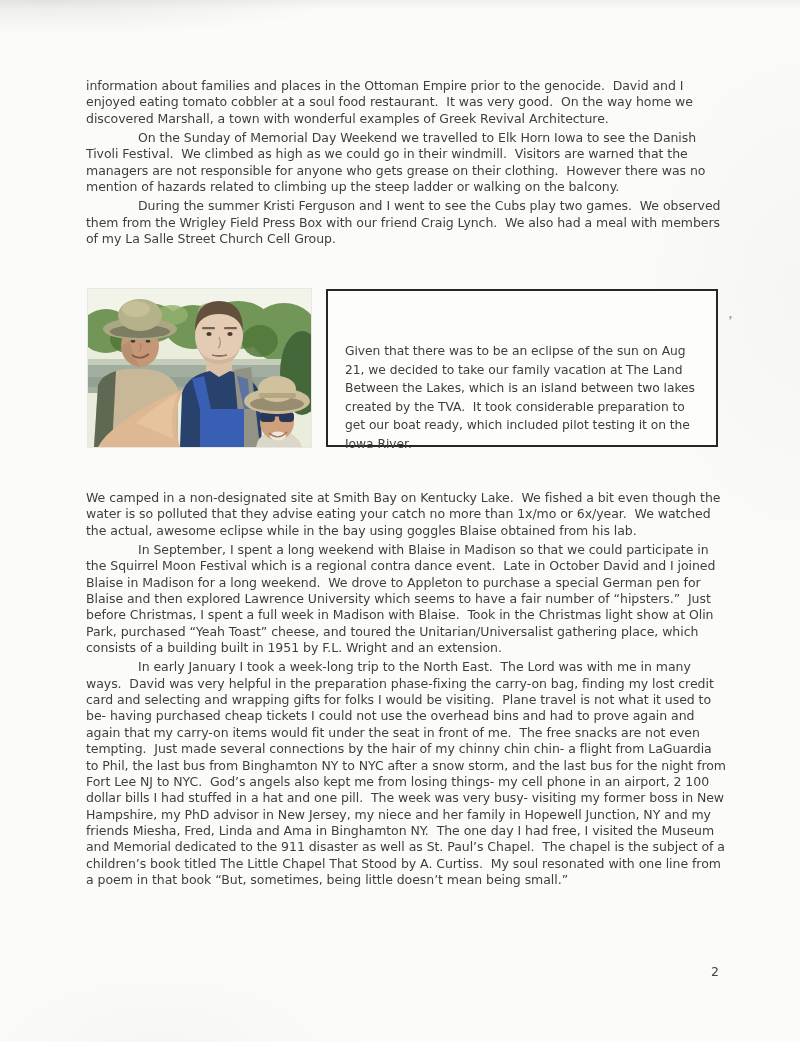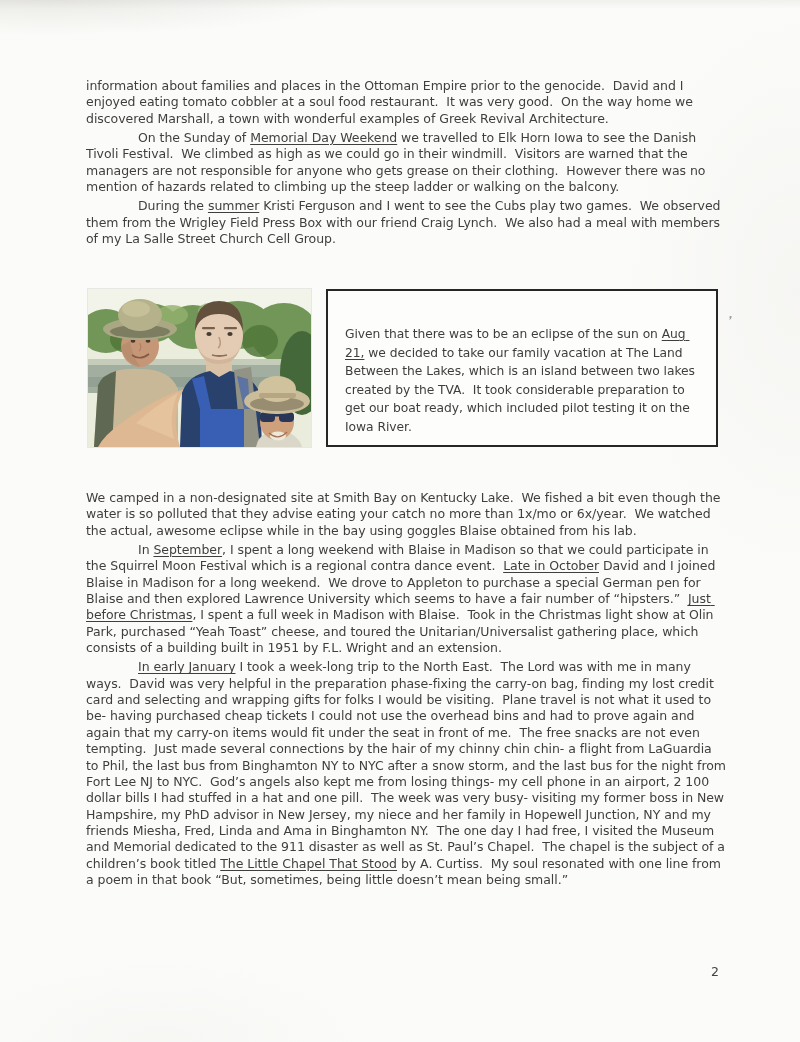--- a/index.html
+++ b/index.html
@@ -17,34 +17,35 @@
       radial-gradient(300px 120px at 20% 100%, rgba(198,196,188,0.08), transparent 70%),
       linear-gradient(180deg, rgba(188,188,182,0.18), rgba(188,188,182,0) 9px);
   }
   .sec{position:absolute;left:86px;width:644px;
     font-size:12.5px;line-height:16.35px;letter-spacing:-0.05px;
     white-space:pre-wrap;}
   .sec0{top:78px;}
   .sec1{top:490px;}
   .para{margin:0 4px 3px 0;}
   .para.indent{text-indent:52px;}
-  .u{text-decoration:underline;text-underline-offset:2px;}
+  .u{text-underline-offset:2px;}
   .photo{
     position:absolute;left:88px;top:289px;width:223px;height:158px;margin:0;
     box-shadow:0 0 0 1px rgba(120,120,110,0.15);
   }
   .photo svg{display:block;width:100%;height:100%;}
   .callout{
     position:absolute;left:326px;top:289px;width:392px;height:158px;
     box-sizing:border-box;border:2px solid #262626;background:#fdfdfb;
     padding:34px 14px 8px 17px;
   }
   .callout-text{
     font-size:12.3px;line-height:18.5px;letter-spacing:-0.05px;color:#3f3e3c;
     white-space:pre-wrap;
+    margin-top:17px;
   }
   .speck{
     position:absolute;left:728px;top:314px;font-size:11px;color:#a29e95;
     transform:rotate(14deg);
   }
   .pagenum{
     position:absolute;left:711px;top:964px;font-size:12.5px;color:#454341;
   }
 </style>
 </head>

